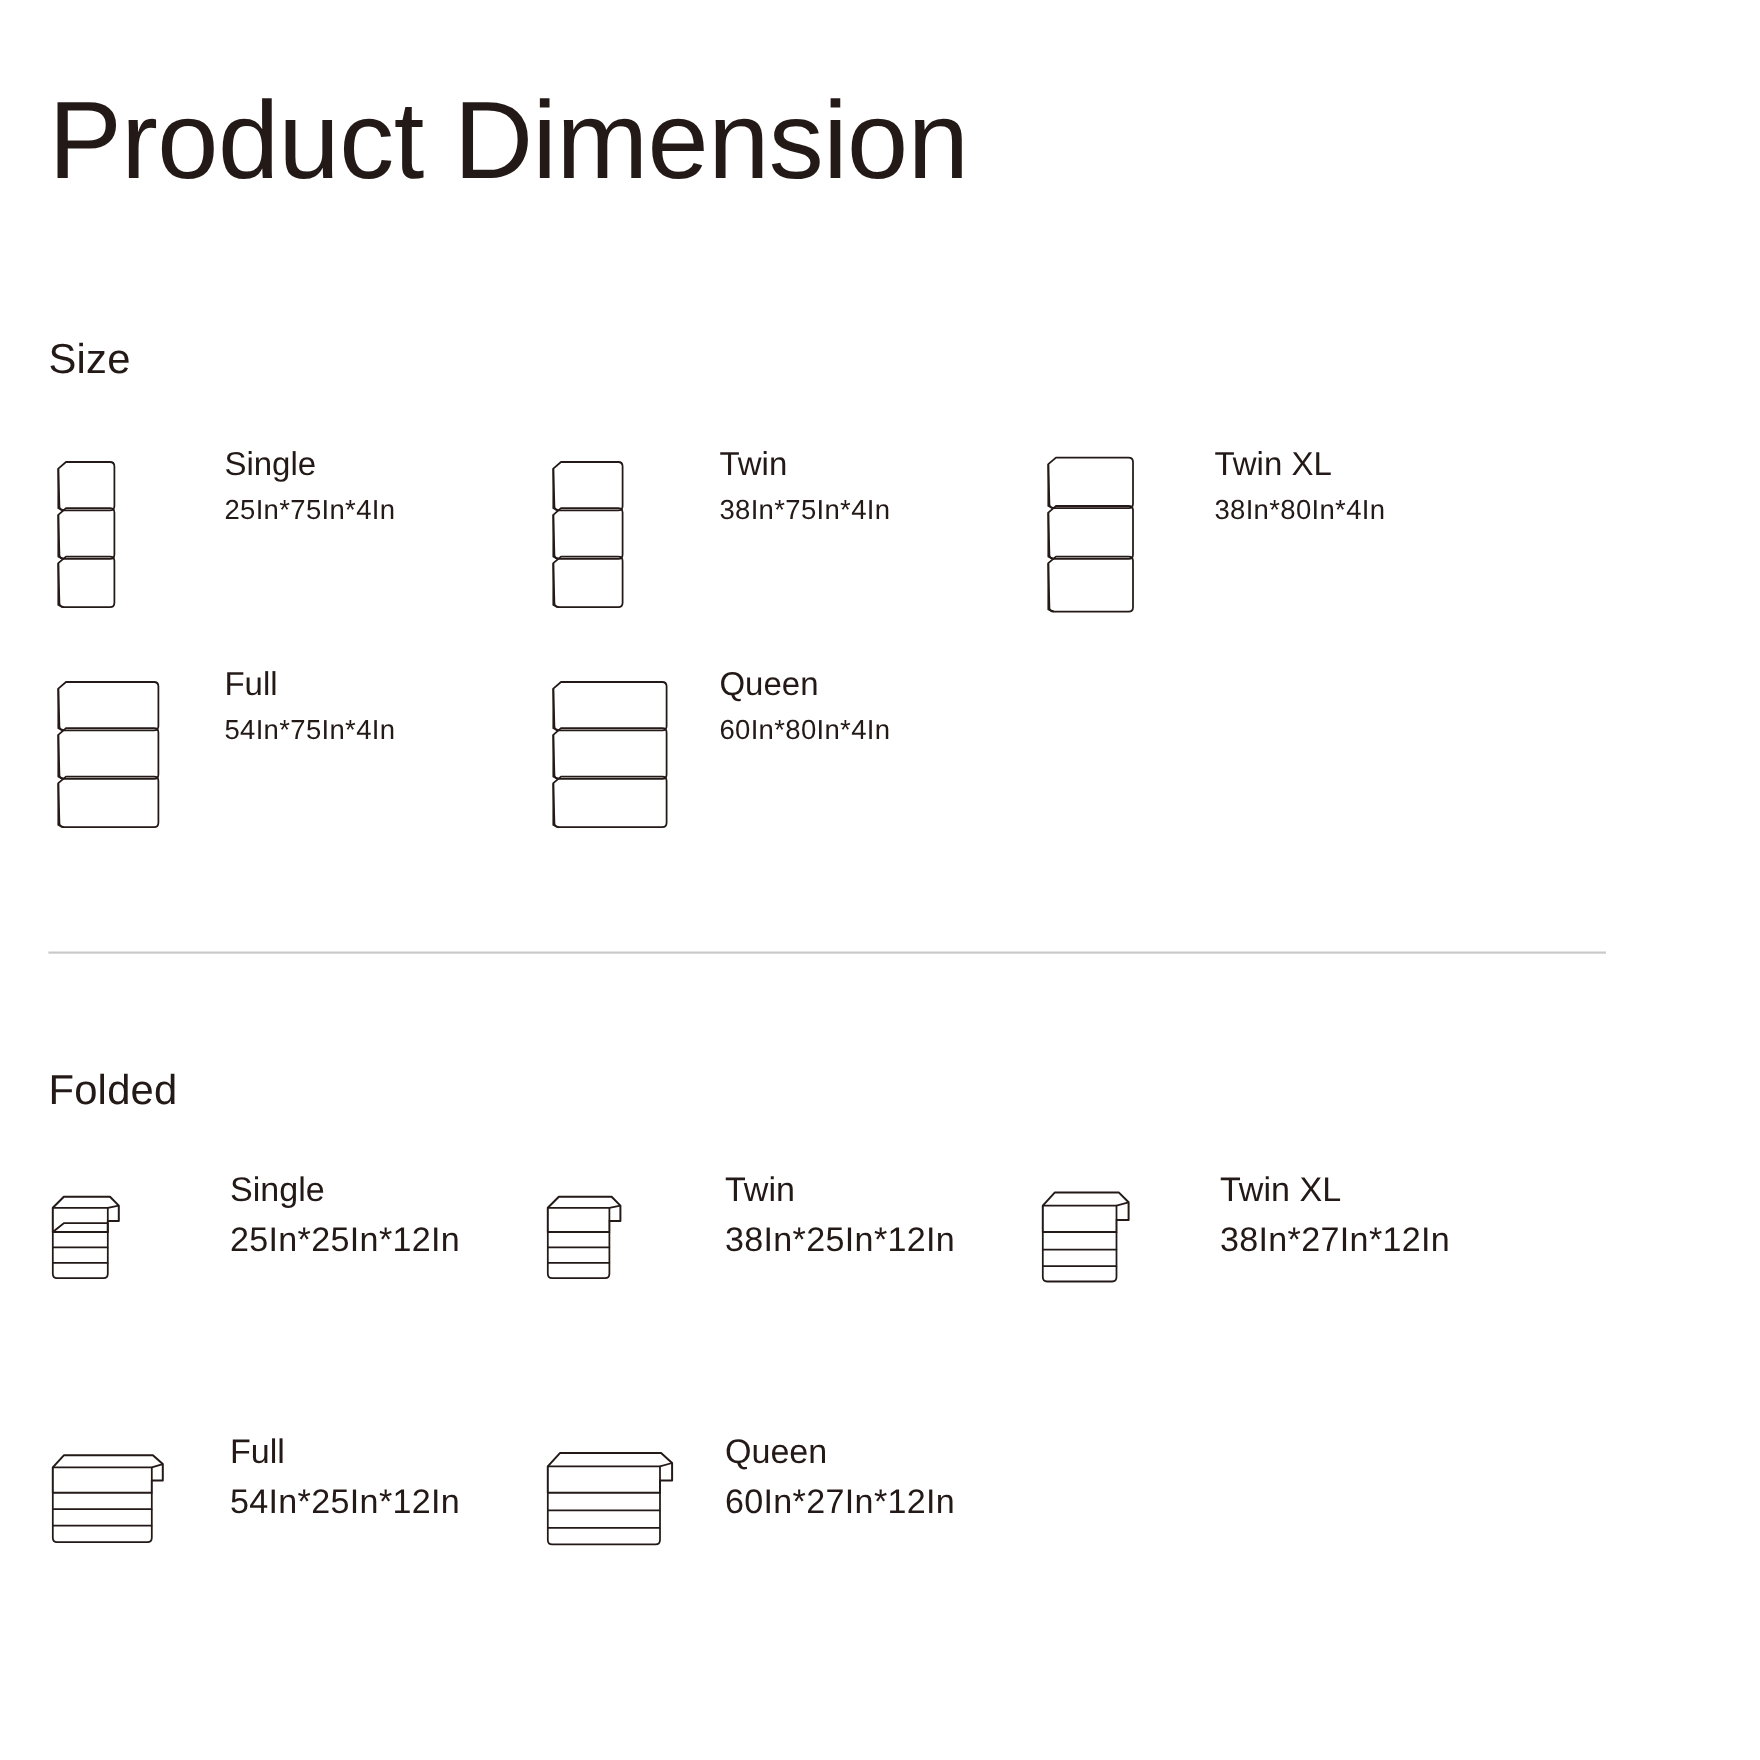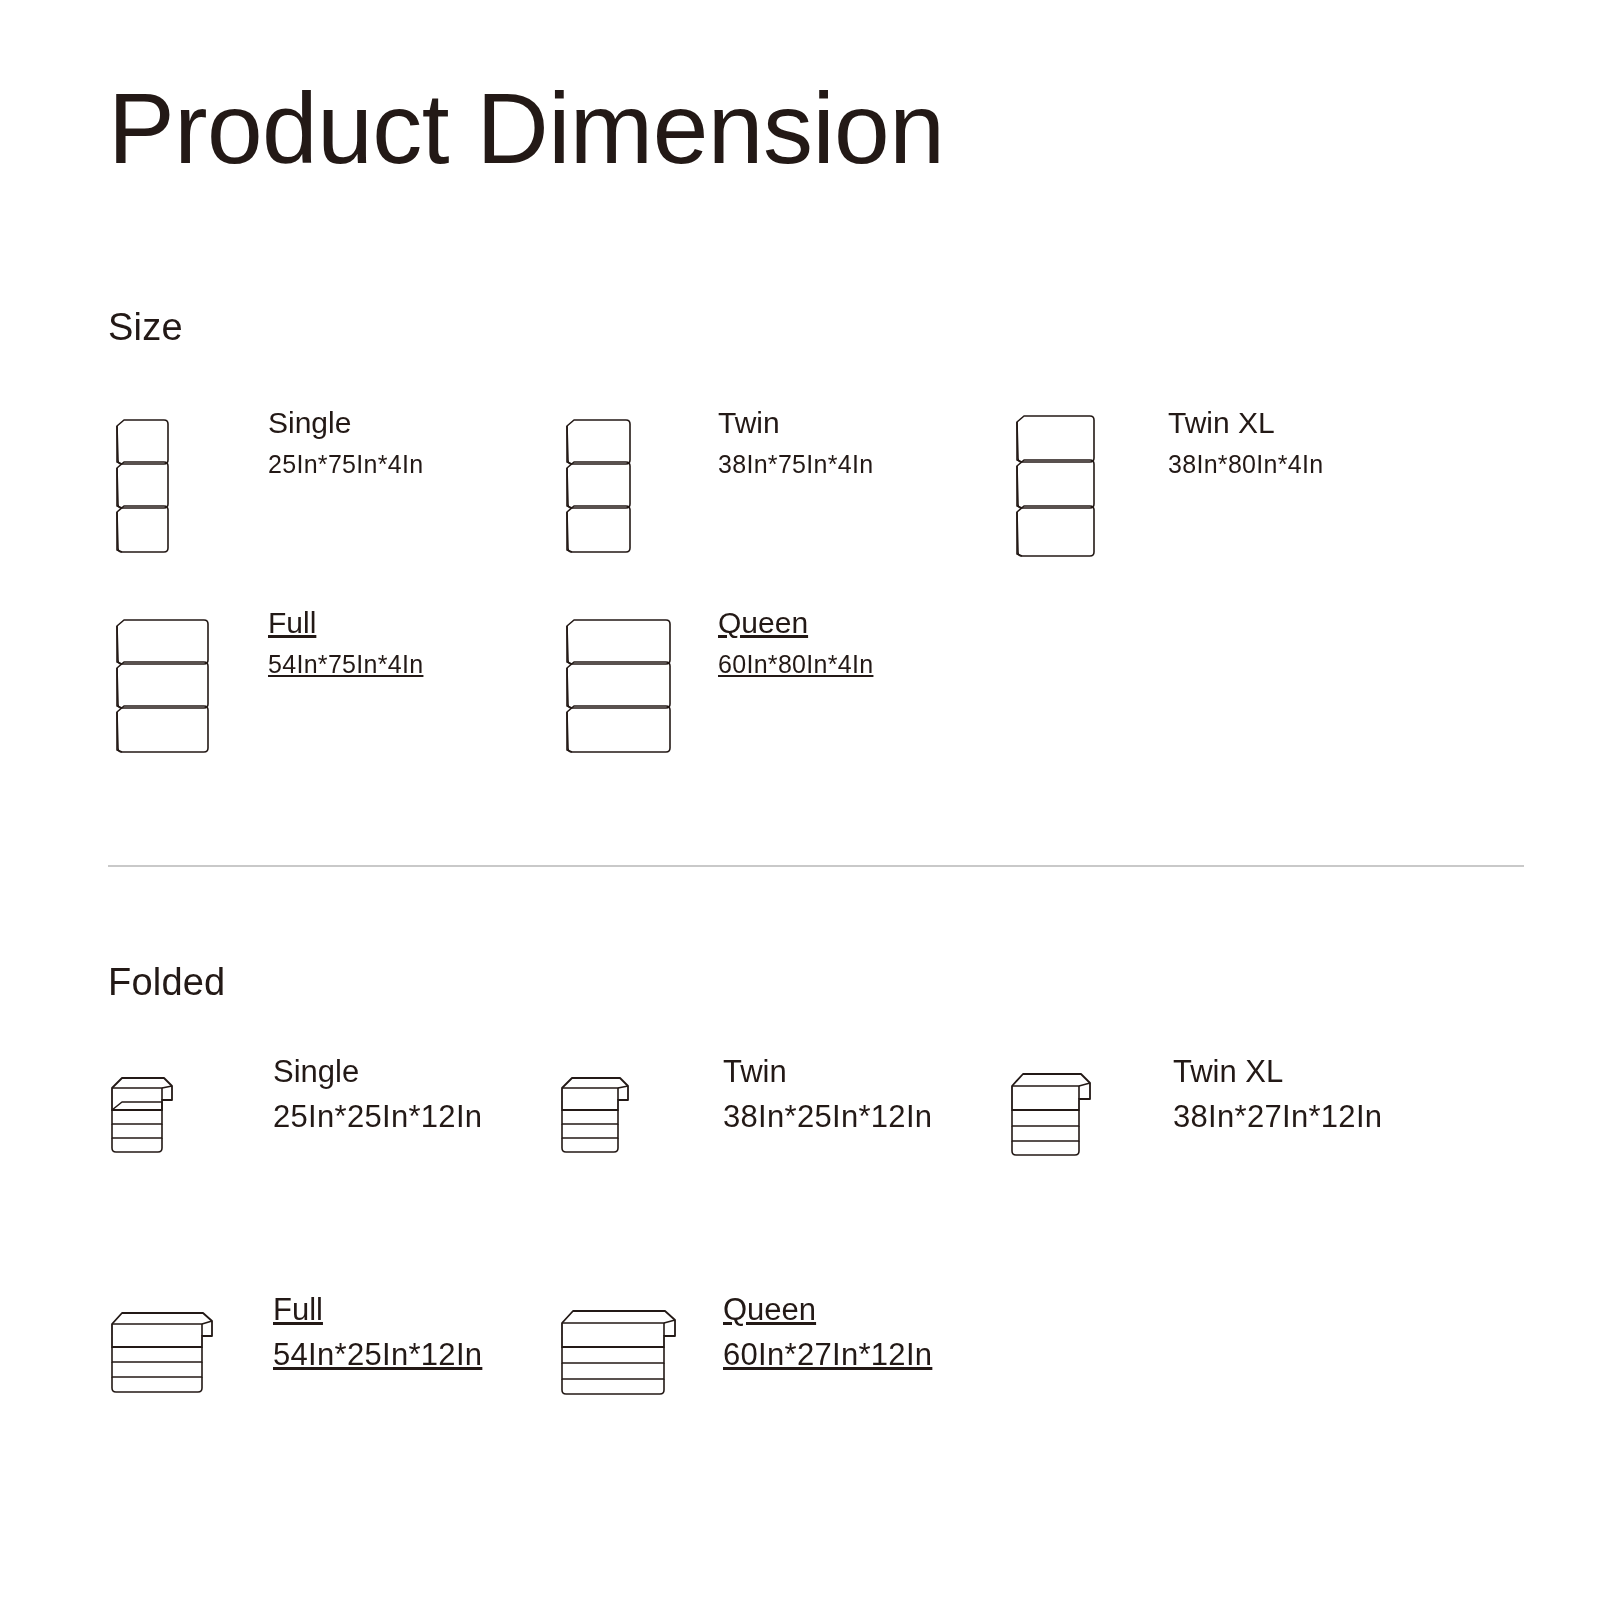--- a/index.html
+++ b/index.html
@@ -12,21 +12,21 @@
     height: 1600px;
     font-family: "Liberation Sans", sans-serif;
     color: #231916;
     overflow: hidden;
   }
   .page {
     position: relative;
     width: 1600px;
     height: 1600px;
     box-sizing: border-box;
-    padding: 0 108px;
+    padding: 0 44px;
   }
 
   
   .page-title {
     font-size: 100px;
     line-height: 1;
     font-weight: 400;
     color: #231916;
     letter-spacing: -0.5px;
     margin: 0;
@@ -35,31 +35,31 @@
   }
 
   
   .section-heading {
     font-size: 38px;
     font-weight: 400;
     color: #231916;
     letter-spacing: 0.2px;
   }
   #size-section .section-heading { margin-top: 128px; }
-  #folded-section .section-heading { margin-top: 4px; }
+  #folded-section .section-heading { margin-top: 14px; }
 
   
   .size-grid {
     display: grid;
     grid-template-columns: 450px 450px 450px;
     row-gap: 0;
     column-gap: 0;
   }
   .grid-row-top { margin-top: 58px; }
-  .grid-row-bottom { margin-top: 14px; text-decoration: underline; }
+  .grid-row-bottom { margin-top: 14px; }
 
   .item {
     display: flex;
     align-items: flex-start;
     height: 186px;
   }
   .item.empty { visibility: hidden; }
 
   .item-icon {
     flex: 0 0 auto;

